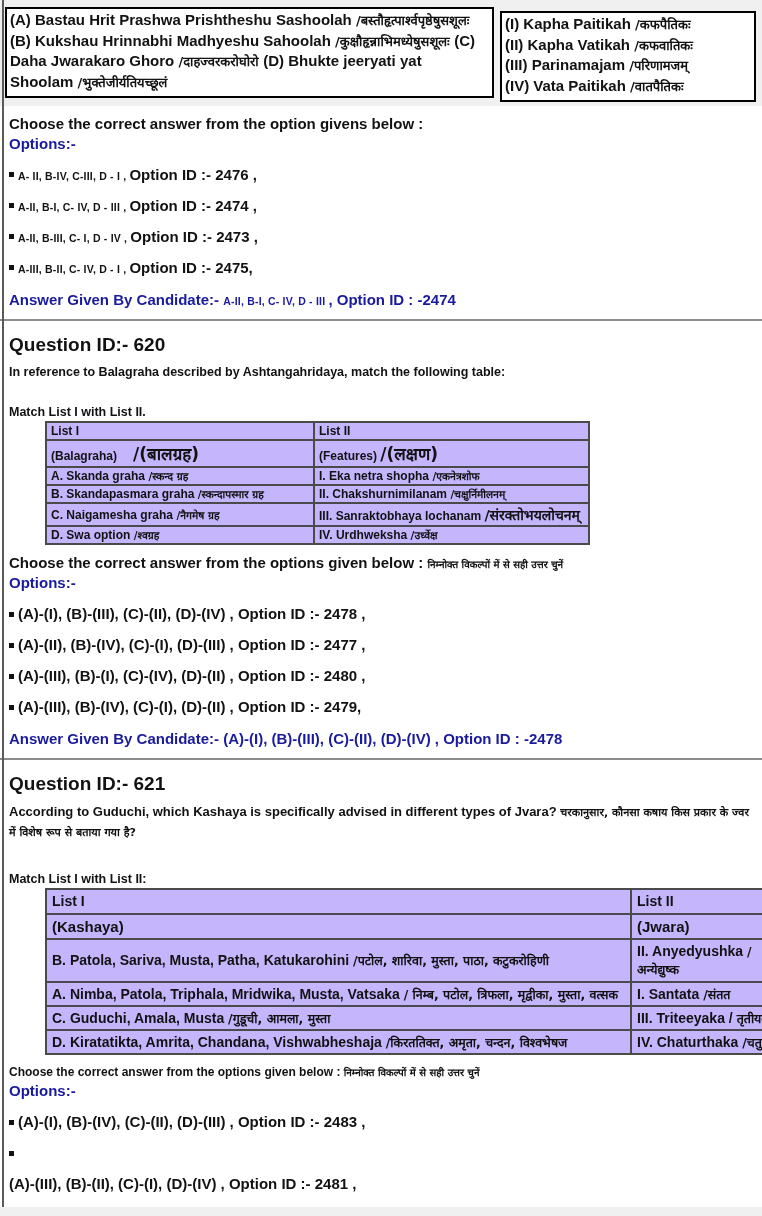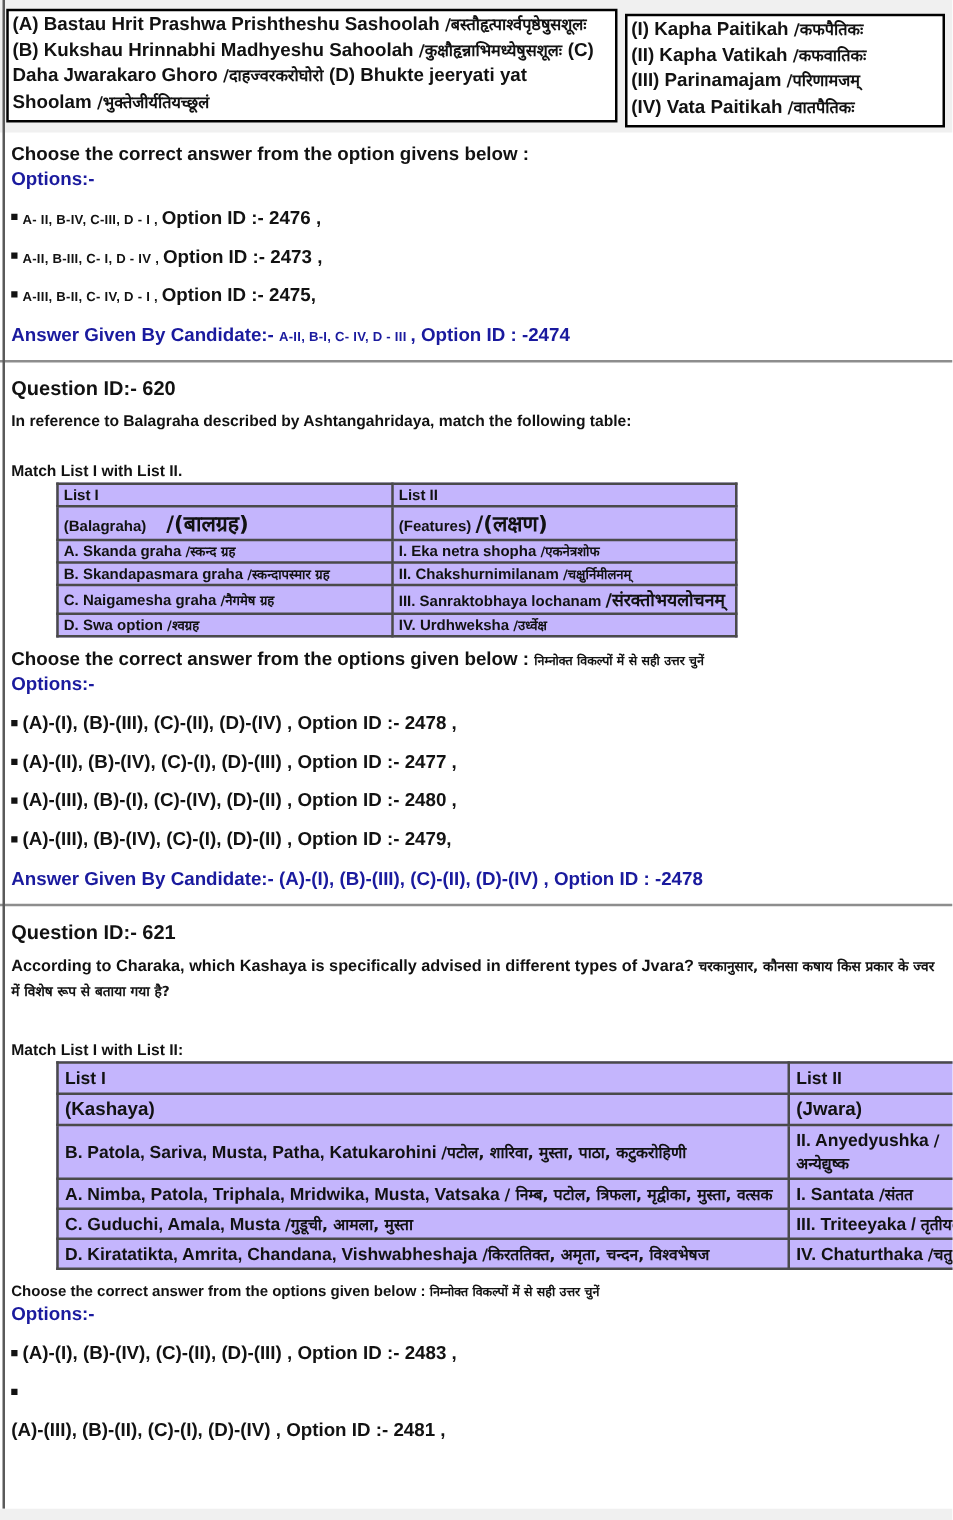--- a/index.html
+++ b/index.html
@@ -33,21 +33,21 @@
 
   .opt-row { font-size: 15px; margin: 14px 0; }
   .bullet { display: inline-block; width: 5px; height: 5px; background: #121212; margin: 0 4px 2px 0; vertical-align: middle; }
   .combo-sm { font-size: 10.5px; letter-spacing: 0.2px; }
 
   .answer-line { color: var(--accent); font-size: 15px; margin: 15px 0 11px; }
   .answer-line .combo-sm { font-size: 10.5px; }
 
   hr.sep { border: none; border-top: 2px solid #8d8d8d; margin: 0 0 0 0; }
 
-  .q-heading { font-size: 16px; margin: 13px 0 7px; }
+  .q-heading { font-size: 19px; margin: 13px 0 7px; }
   .q-text { font-size: 12.5px; line-height: 1.55; margin: 2px 0; }
   .q-text .q-hi-inline { font-family: "DejaVu Sans", sans-serif; font-size: 11px; }
   .q-text-hi { font-family: "DejaVu Sans", sans-serif; font-size: 11px; margin: 27px 0 4px; }
   .match-label { font-size: 12.5px; margin: 23px 0 2px; }
 
   table { border-collapse: collapse; background: #c4b5fd; margin-left: 36px; }
   td { border: 2px solid #4a4a4a; padding: 1px 4px; vertical-align: middle; }
 
   .t620 { width: 545px; font-size: 12px; margin-top: 1px; }
   .t620 td.c1 { width: 268px; }
@@ -78,20 +78,21 @@
     <span class="line"><span>(III) Parinamajam </span><span class="hi">/परिणामजम्</span></span>
     <span class="line"><span>(IV) Vata Paitikah </span><span class="hi">/वातपैतिकः</span></span>
   </div>
 </div>
 
 <div class="content">
   <div class="choose-line">Choose the correct answer from the option givens below :</div>
   <div class="options-label">Options:-</div>
 
   <div class="opt-row"><span class="bullet"></span><span class="combo-sm">A- II, B-IV, C-III, D - I , </span><span>Option ID :- 2476 ,</span></div>
+  <div class="opt-row"><span class="bullet"></span><span class="combo-sm">A-II, B-I, C- IV, D - III , </span><span>Option ID :- 2474 ,</span></div>
   <div class="opt-row"><span class="bullet"></span><span class="combo-sm">A-II, B-III, C- I, D - IV , </span><span>Option ID :- 2473 ,</span></div>
   <div class="opt-row"><span class="bullet"></span><span class="combo-sm">A-III, B-II, C- IV, D - I , </span><span>Option ID :- 2475,</span></div>
 
   <div class="answer-line"><span>Answer Given By Candidate:- </span><span class="combo-sm">A-II, B-I, C- IV, D - III </span><span>, Option ID : -2474</span></div>
 </div>
 
 <hr class="sep">
 
 <div class="content">
   <div class="q-heading">Question ID:- 620</div>
@@ -135,21 +136,21 @@
   <div class="opt-row"><span class="bullet"></span><span>(A)-(III), (B)-(I), (C)-(IV), (D)-(II) , Option ID :- 2480 ,</span></div>
   <div class="opt-row"><span class="bullet"></span><span>(A)-(III), (B)-(IV), (C)-(I), (D)-(II) , Option ID :- 2479,</span></div>
 
   <div class="answer-line"><span>Answer Given By Candidate:- </span><span>(A)-(I), (B)-(III), (C)-(II), (D)-(IV) , Option ID : -2478</span></div>
 </div>
 
 <hr class="sep">
 
 <div class="content">
   <div class="q-heading">Question ID:- 621</div>
-  <div class="q-text" style="font-size:13px"><span>According to Charaka, which Kashaya is specifically advised in different types of Jvara? </span><span class="q-hi-inline">चरकानुसार, कौनसा कषाय किस प्रकार के ज्वर में विशेष रूप से बताया गया है?</span></div>
+  <div class="q-text" style="font-size:13px"><span>According to Guduchi, which Kashaya is specifically advised in different types of Jvara? </span><span class="q-hi-inline">चरकानुसार, कौनसा कषाय किस प्रकार के ज्वर में विशेष रूप से बताया गया है?</span></div>
   <div class="match-label" style="margin-top:30px">Match List I with List II:</div>
 
   <table class="t621">
     <tbody>
         <tr>
       <td class="c1">List I</td>
       <td>List II</td>
     </tr>
     <tr>
       <td class="c1 subhead">(Kashaya)</td>

